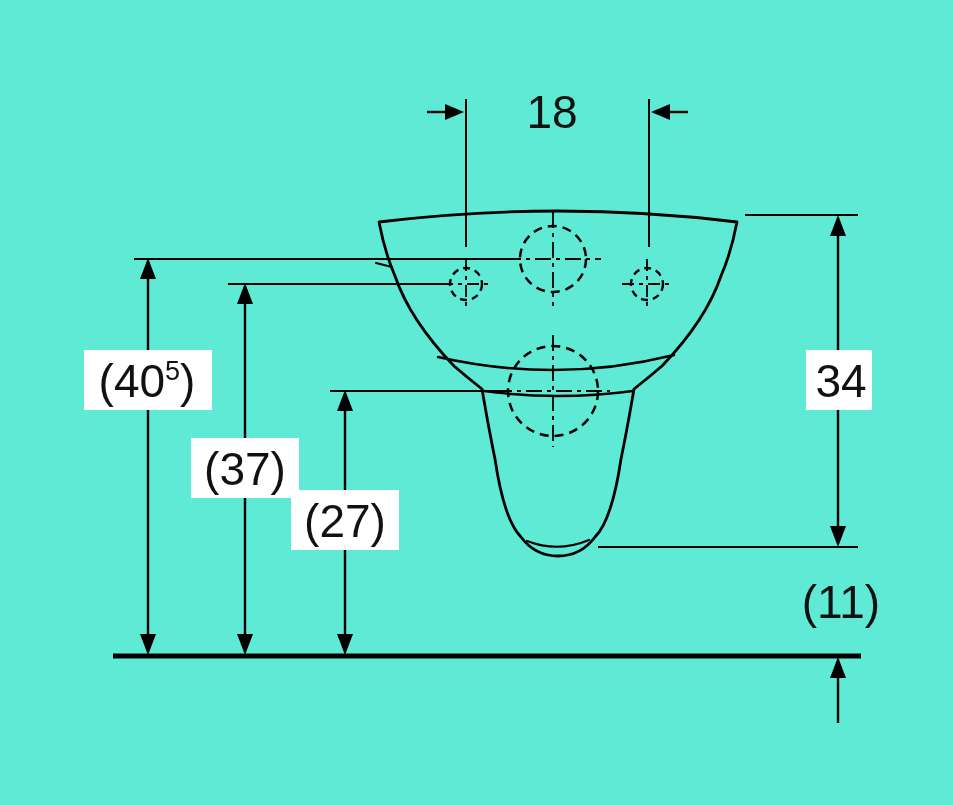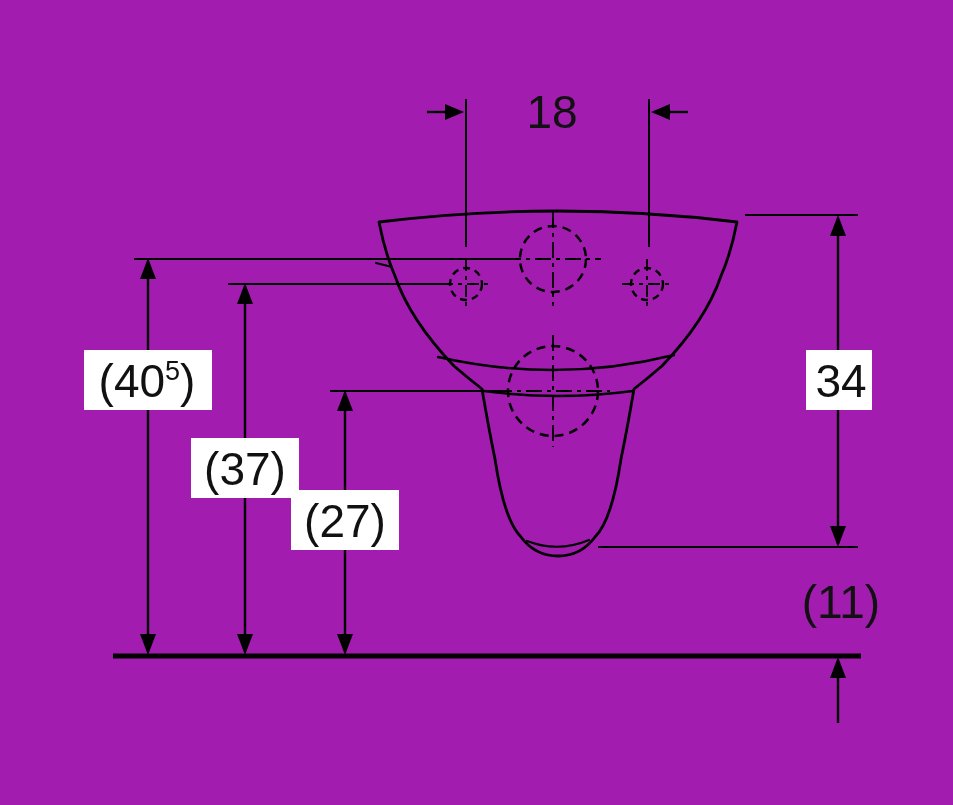--- a/index.html
+++ b/index.html
@@ -4,21 +4,21 @@
 <style>
   html, body {
     margin: 0;
     padding: 0;
     background: #ffffff;
   }
   .canvas {
     position: relative;
     width: 953px;
     height: 805px;
-    background: #a21caf;
+    background: #5eead4;
     overflow: hidden;
     font-family: "Liberation Sans", sans-serif;
   }
   svg {
     display: block;
   }
   .dim-text {
     font-family: "Liberation Sans", sans-serif;
     font-size: 46px;
     fill: #111111;

